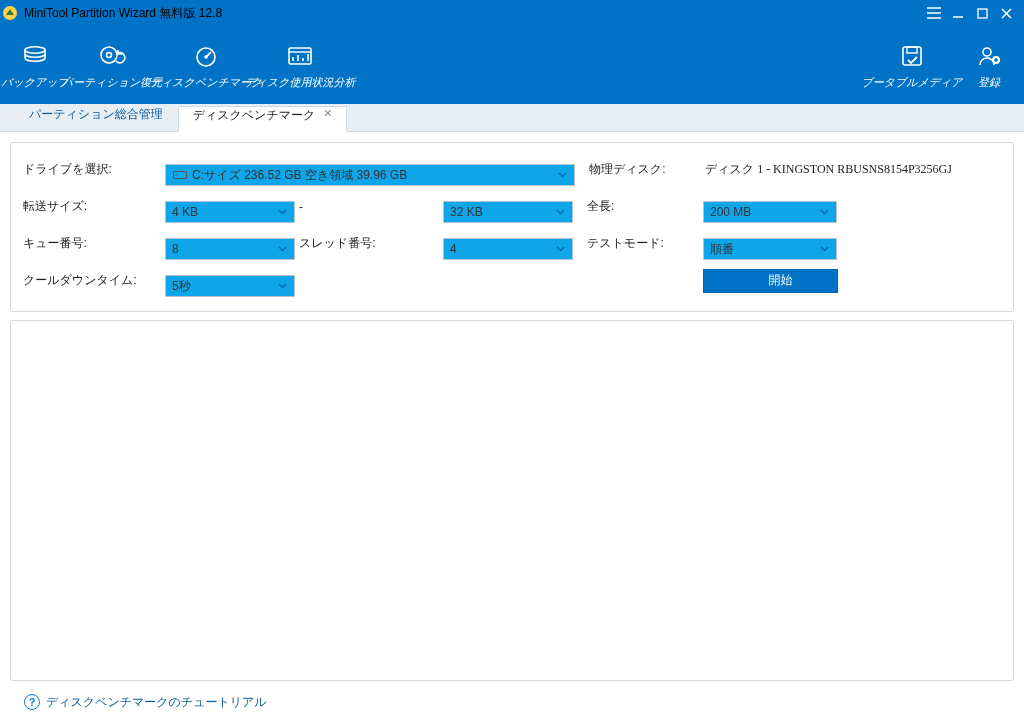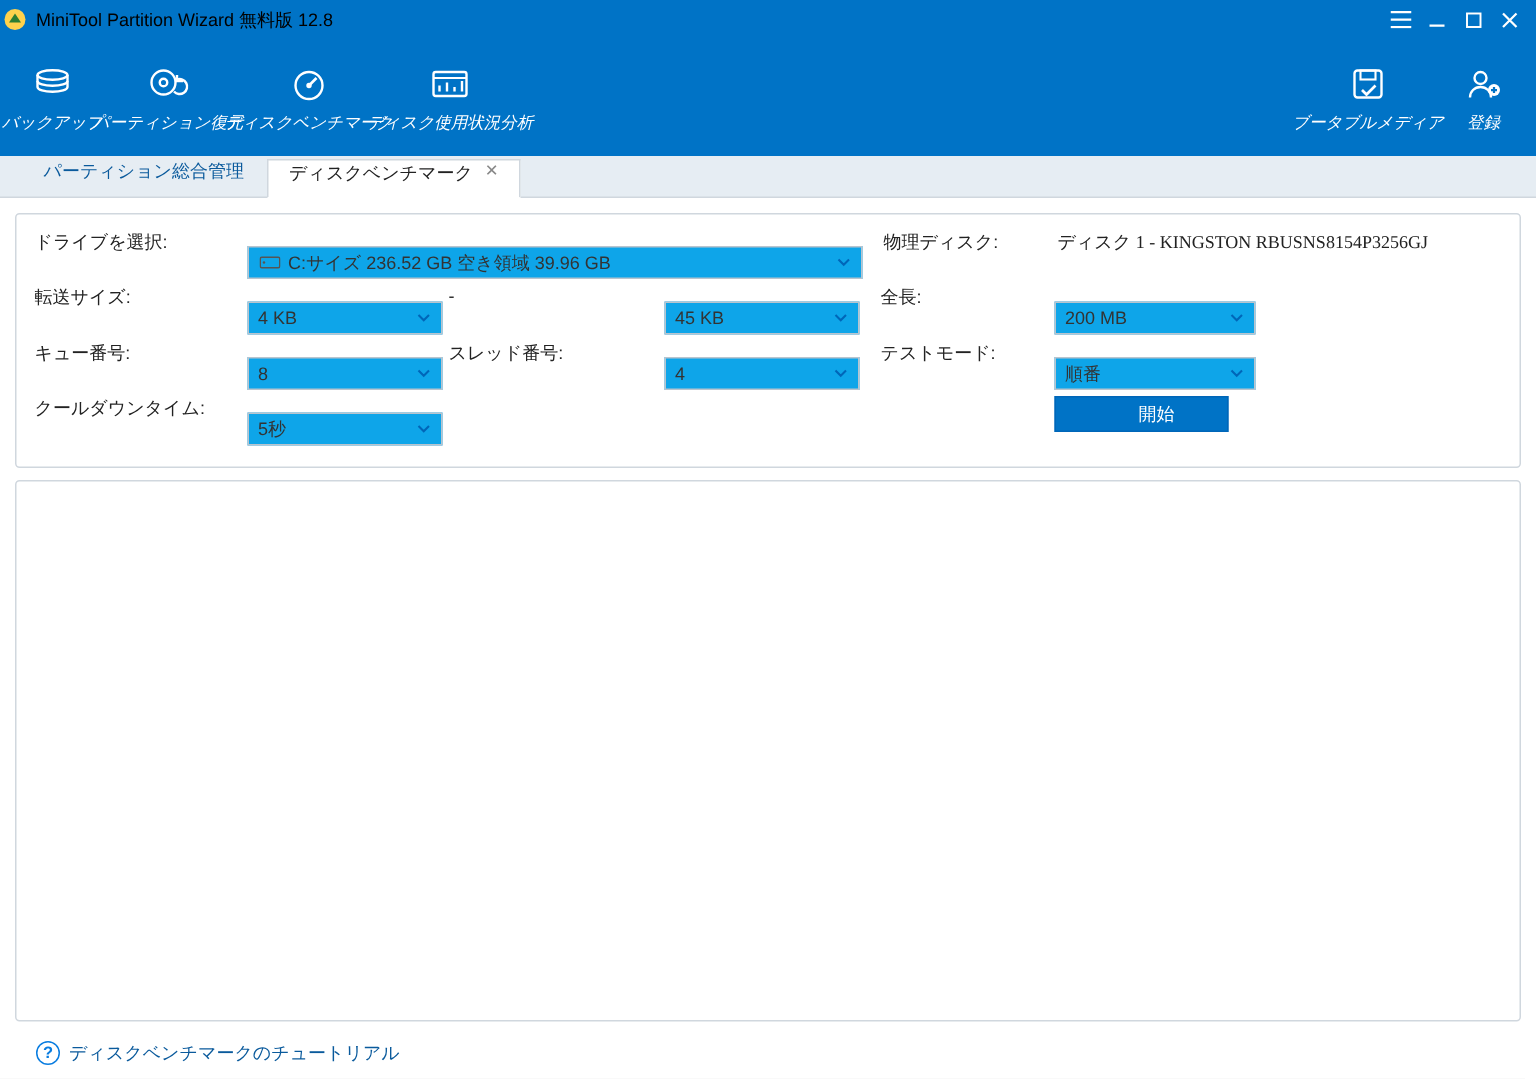--- a/index.html
+++ b/index.html
@@ -22,33 +22,33 @@
   .ribbon .rspacer { flex: 1; }
   
   .tabstrip { height: 28px; background: #e6edf3; display: flex; align-items: flex-end; padding-left: 14px; border-bottom: 1px solid #d0d7de;}
   .tab { height: 26px; padding: 0 14px; display: flex; align-items: flex-start; font-size: 12px; cursor: pointer; color: #0a5a9c; border: 1px solid transparent; border-bottom: none;}
   .tab.inactive { background: transparent; color: #0a5a9c;}
   .tab.active { background: #fff; color: #222; border: 1px solid #d0d7de; border-bottom: 1px solid #fff; position: relative; top: 1px;}
   .tab .closex { margin-left: 8px; color: #888; font-size: 11px;}
   
   .panelwrap { flex: 1; padding: 10px 10px 4px 10px; display: flex; flex-direction: column; gap: 8px; }
   .formpanel { border: 1px solid #d0d7de; border-radius: 3px; padding: 10px 12px 14px 12px; background: #fff; }
-  .row { display: flex; min-height: 26px; margin-bottom: 4px;}
+  .row { display: flex; align-items: center; min-height: 26px; margin-bottom: 4px;}
   .row:last-child { margin-bottom: 0;}
   .lbl { font-size: 12px; color: #222; }
   
   .c-lab1 { width: 142px; }
   .c-drive { width: 410px; }
   .c-lab2 { width: 130px; padding-left: 14px;}
   .c-val2 { flex: 1; font-family: Liberation Serif, serif; }
   .c-sel-s { width: 130px; }
   .c-dash { width: 148px; text-align: left; padding-left: 4px;}
   .c-sel-s2 { width: 130px; }
   .c-sel-r { width: 134px; }
-  .c-startbtn { width: 116px; padding-left: 20px; }
+  .c-startbtn { width: 135px; padding-left: 20px; }
   .dropdown { height: 22px; border: 1px solid #b9c4ce; background: #0ea5e9; display: flex; align-items: center; padding: 0 4px 0 6px; font-size: 12px; cursor: pointer; position: relative; margin-top: 11px;}
   .dropdown .dval { flex:1; white-space: nowrap; overflow: hidden;}
   .dropdown .darrow { width: 16px; display:flex; align-items:center; justify-content:center; color:#0066b8;}
   .dropdown .darrow svg path { stroke: #0066b8; }
   .dropdown.withicon .dicon { width:16px; height:12px; margin-right:4px; display:flex; align-items:center; justify-content:center;}
   .startbtn { height: 24px; background: #0073c6; color: #fff; display: flex; align-items: center; justify-content: center; font-size: 12px; cursor: pointer; border: 1px solid #0066b8;}
   .resultpanel { flex: 1; border: 1px solid #d0d7de; border-radius: 3px; background: #fff;}
   .footer { height: 26px; display: flex; align-items: center; padding-left: 14px; gap: 6px;}
   .footer a { color: #0a5a9c; font-size: 12px; cursor: pointer;}
   .helpicon { width:16px;height:16px; border:1.5px solid #0a7de0; border-radius:50%; color:#0a7de0; display:flex;align-items:center;justify-content:center; font-size:11px; font-weight:bold;}
@@ -198,21 +198,21 @@
         <div class="dropdown c-sel-s">
           <span class="dval">4 KB</span>
           <span class="darrow">
               <svg width="9" height="6" viewBox="0 0 9 6">
                 <path d="M1 1l3.5 3.5L8 1" fill="none" stroke-width="1.4"></path>
               </svg>
             </span>
         </div>
         <div class="lbl c-dash">-</div>
         <div class="dropdown c-sel-s2">
-          <span class="dval">45 KB</span>
+          <span class="dval">32 KB</span>
           <span class="darrow">
               <svg width="9" height="6" viewBox="0 0 9 6">
                 <path d="M1 1l3.5 3.5L8 1" fill="none" stroke-width="1.4"></path>
               </svg>
             </span>
         </div>
         <div class="lbl c-lab2">全長:</div>
         <div class="dropdown c-sel-r">
           <span class="dval">200 MB</span>
           <span class="darrow">

